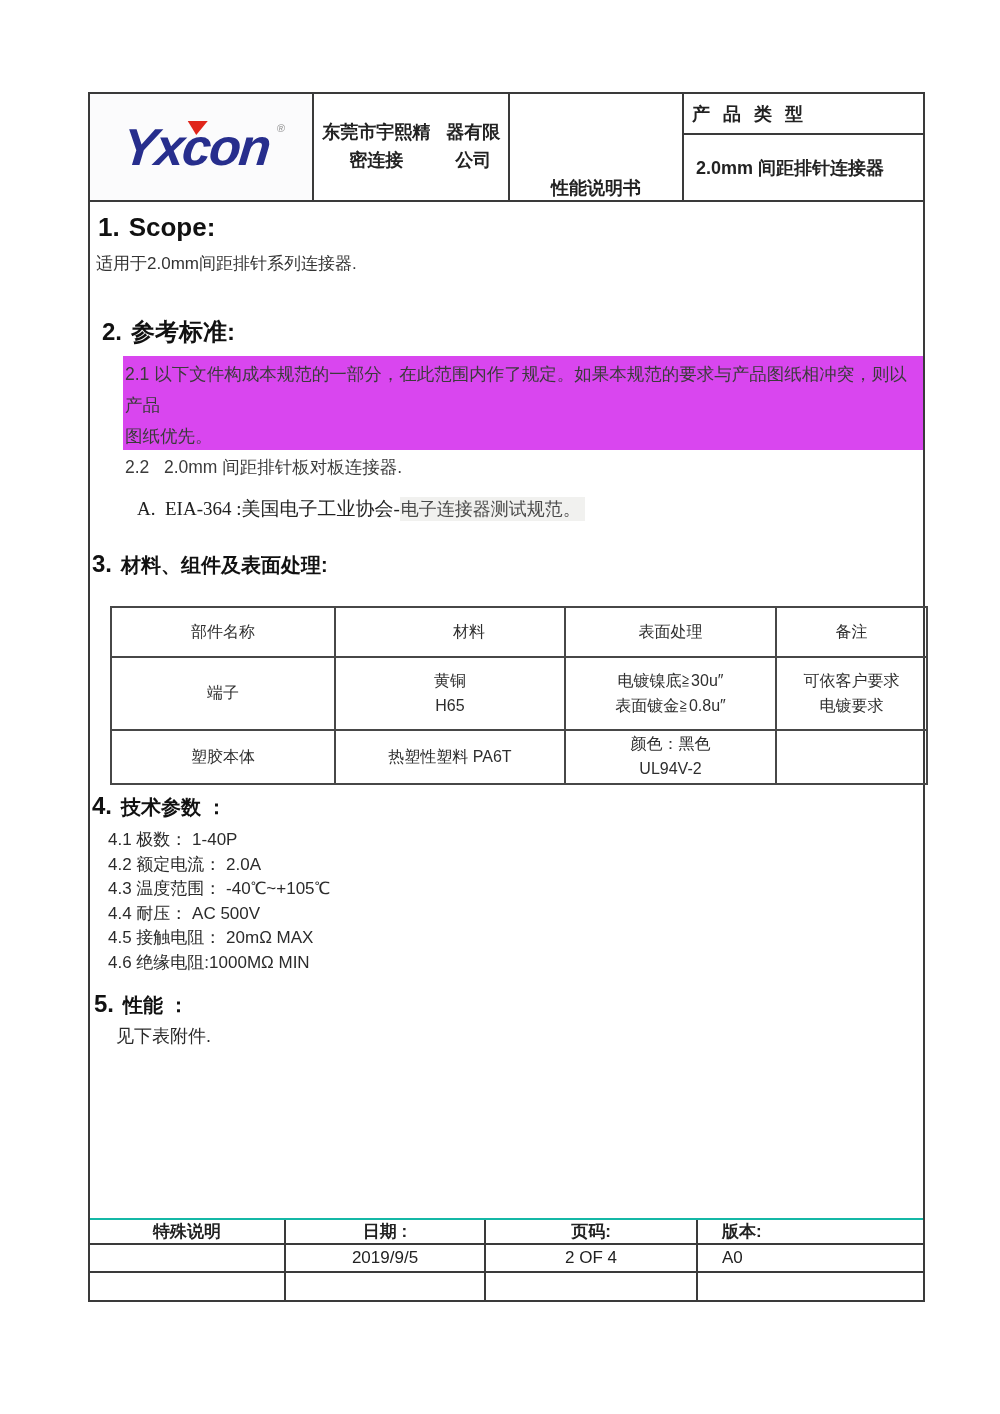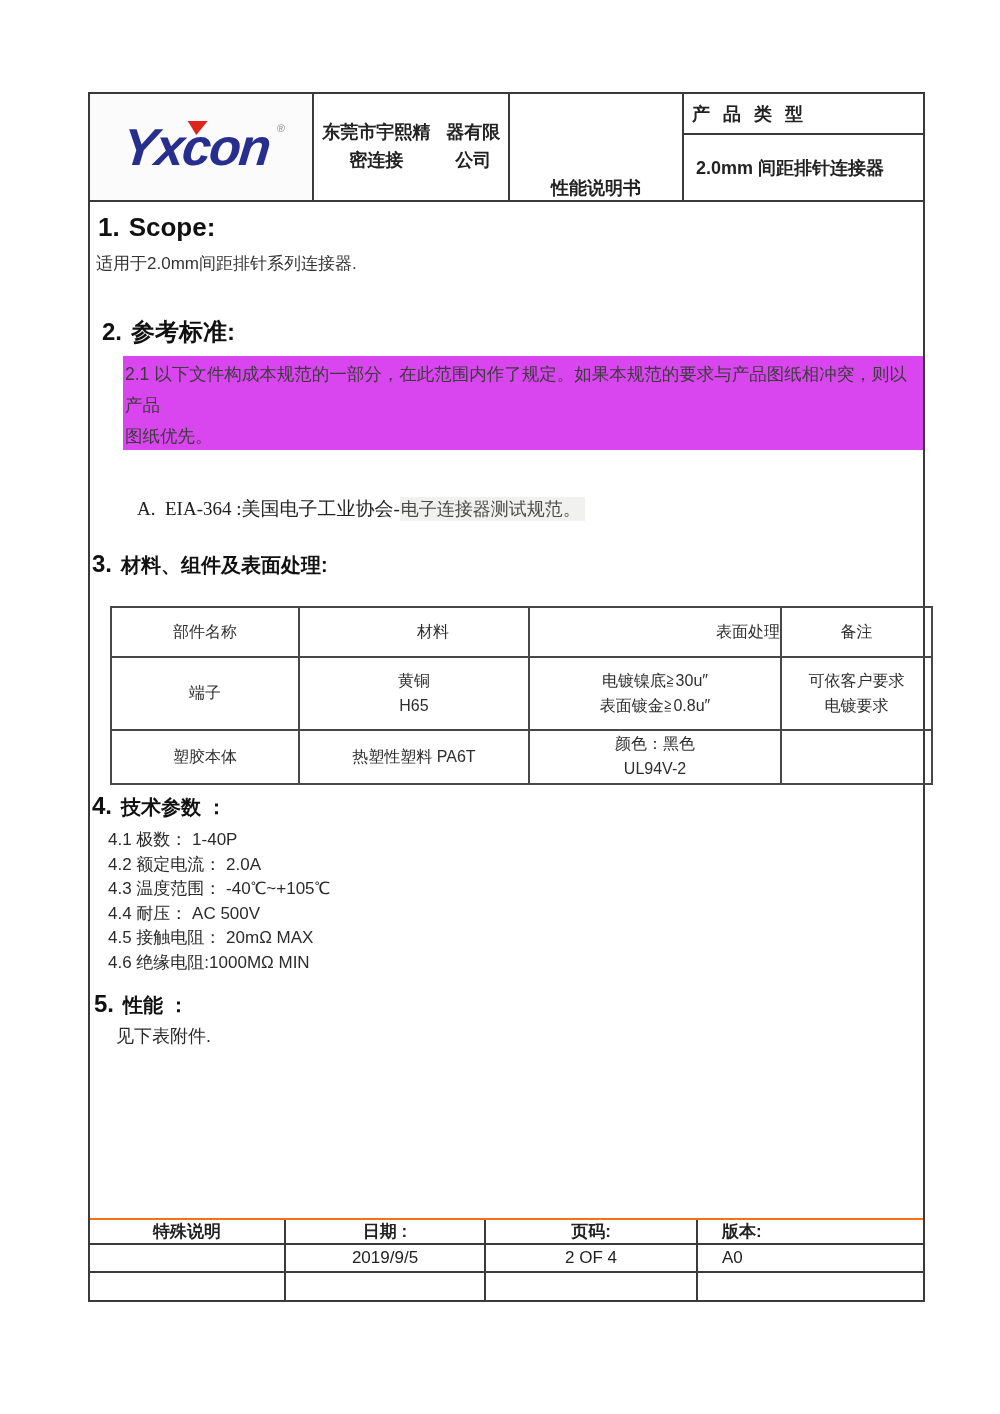--- a/index.html
+++ b/index.html
@@ -62,35 +62,35 @@
            font-family:"Liberation Serif", serif; white-space:pre-wrap; }
   .ref-a .hl { background:#f1f1ef; color:#4a4a4a; padding:2px 4px 2px 1px;
                font-family:"Liberation Sans", sans-serif; font-size:18px; }
 
   
   .mat-table { position:absolute; top:512px; left:20px; width:804px;
                border:2px solid #474747; border-collapse:collapse;
                font-size:16px; color:#2e2e2e; table-layout:fixed; }
   .mat-table td, .mat-table th { border:2px solid #474747; text-align:center;
                vertical-align:middle; font-weight:normal; line-height:1.55; }
-  .mat-table .c1 { width:188px; } .mat-table .c2 { width:230px;padding-left:38px; }
-  .mat-table .c3 { width:252px;text-align:right; } .mat-table .c4 { width:151px; }
+  .mat-table .c1 { width:224px; } .mat-table .c2 { width:230px;padding-left:38px; }
+  .mat-table .c3 { width:211px; } .mat-table .c4 { width:151px; }
   .mat-table .hrow { height:50px; }
   .mat-table .r1 { height:73px; }
   .mat-table .r2 { height:54px; }
 
   
   .params { position:absolute; top:734px; left:18px; font-size:17px; color:#2b2b2b; }
   .params .p-item { line-height:24.5px; white-space:pre-wrap; }
 
   .s5-body { position:absolute; top:930px; left:26px; font-size:18px; color:#2b2b2b; }
 
   
   .foot { position:absolute; left:0; right:0; bottom:0; height:82px;
-          border-top:2px solid #f97316; display:grid;
+          border-top:2px solid #14b8a6; display:grid;
           grid-template-columns:196px 200px 212px 1fr;
           grid-template-rows:25px 28px 1fr; font-size:17px;margin-top:16px; }
   .f-cell { border-right:2px solid #3a3a3a; border-bottom:2px solid #3a3a3a;
             display:flex; align-items:center; justify-content:center; overflow:hidden; }
   .f-cell.last { border-right:none; }
   .f-cell.bot { border-bottom:none; }
   .f-cell.hd { font-weight:bold; }
   .f-cell.left { justify-content:flex-start; padding-left:24px; }
 </style>
 </head>
@@ -125,20 +125,21 @@
   </div>
   <div class="s1-body">适用于2.0mm间距排针系列连接器.</div>
 
   <div class="sec-title t2">
     <span class="num">2.</span>
     <span class="txt">参考标准:</span>
   </div>
   <div class="ref-band">
     <div class="ln">2.1 以下文件构成本规范的一部分，在此范围内作了规定。如果本规范的要求与产品图纸相冲突，则以产品</div>
     <div class="ln">图纸优先。</div>
+    <div class="ln">2.2   2.0mm 间距排针板对板连接器.</div>
   </div>
   <div class="ref-a">
     <span>A.  EIA-364 :美国电子工业协会-</span><span class="hl">电子连接器测试规范。</span>
   </div>
 
   <div class="sec-title t3">
     <span class="num">3.</span>
     <span class="txt">材料、组件及表面处理:</span>
   </div>
   <table class="mat-table">

